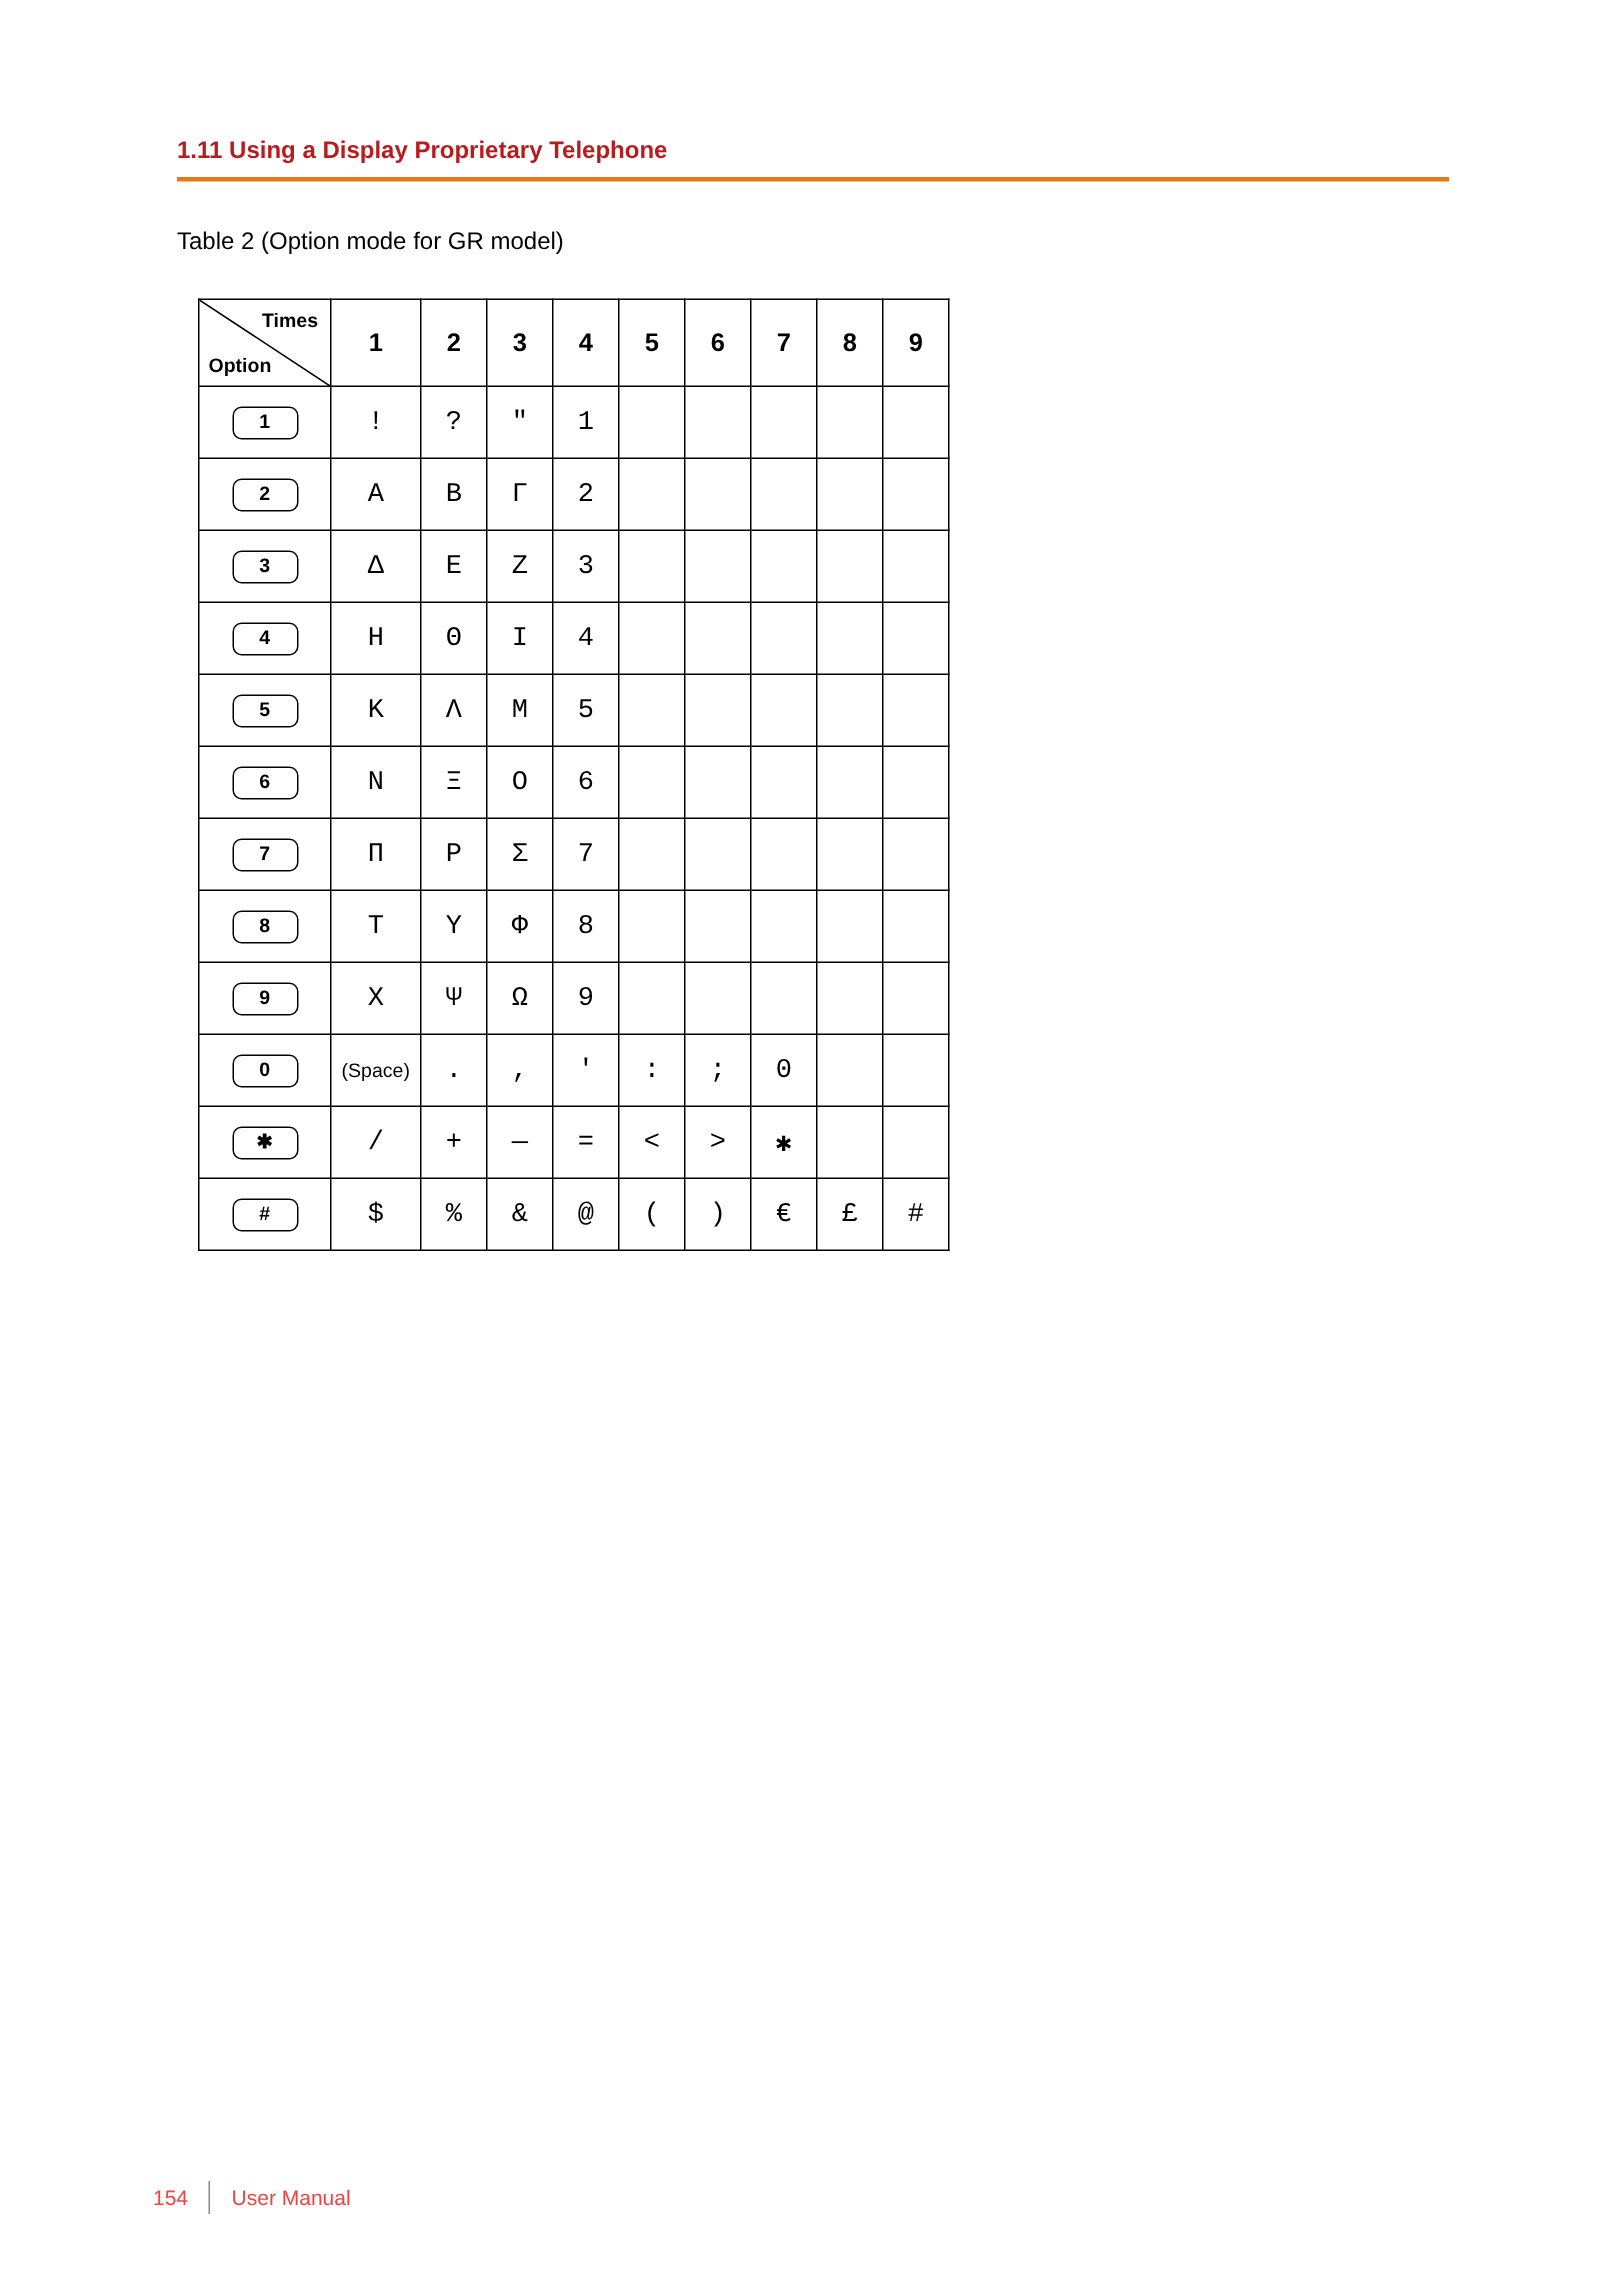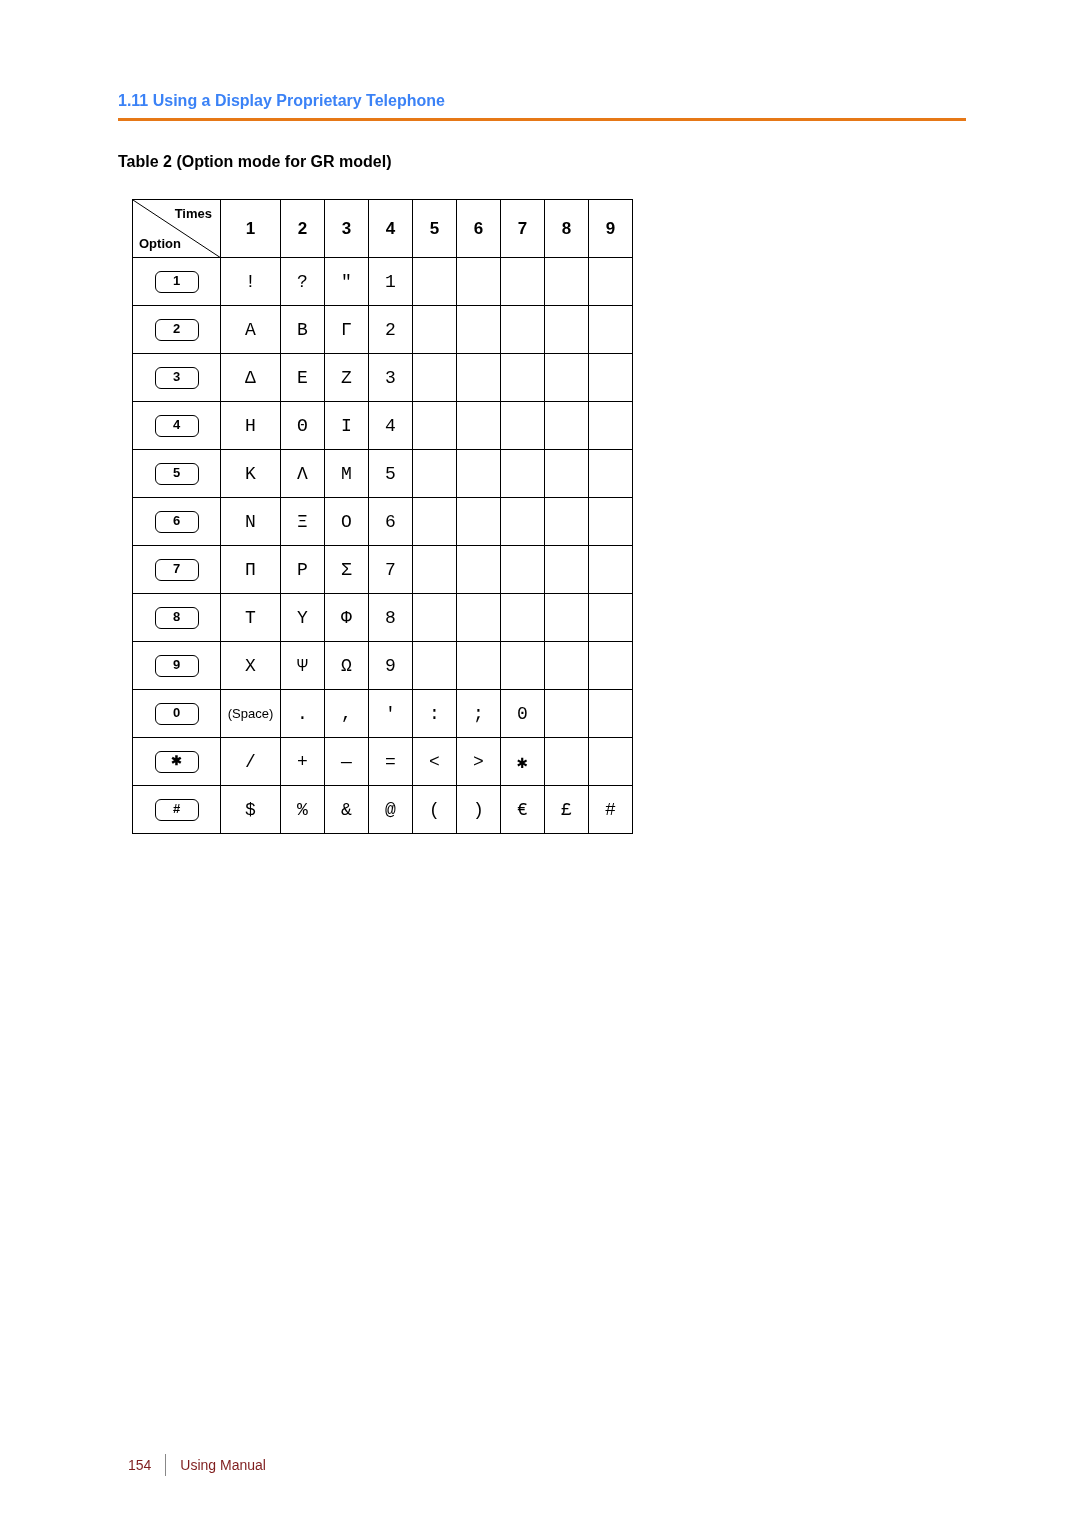--- a/index.html
+++ b/index.html
@@ -9,32 +9,32 @@
     background:#fff;
     color:#000;
     position:relative;
   }
   .page {
     padding: 92px 110px 0 118px;
   }
   .section-header {
     font-size:16px;
     font-weight:bold;
-    color:#3b82f6;
+    color:#b91c1c;
     margin-bottom:8px;
   }
   .accent-rule {
     height:3px;
     background:#e67817;
     margin-bottom:32px;
     width:848px;
   }
   .table-title {
     font-size:16px;
-    font-weight:bold;
+    font-weight:normal;
     margin-bottom:28px;
   }
   table.char-table {
     border-collapse:collapse;
     margin-left:14px;
     font-family:"Courier New", monospace;
     font-size:18px;
   }
   table.char-table th, table.char-table td {
     border:1px solid #000;
@@ -81,23 +81,23 @@
     font-weight:bold;
     line-height:18px;
     vertical-align:middle;
   }
   td.cell-1 { width:60px; }
   td.cell-n { width:44px; }
   td.data-cell { height:48px; }
   .space-label { font-family: Arial, Helvetica, sans-serif; font-size:13px; }
   .footer {
     position:absolute;
-    bottom:52px; left:128px;
+    bottom:52px; left:102px;
     font-size:14px;
-    color:#7f1d1d;
+    color:#ef4444;
     display:flex;
     align-items:center;
     gap:14px;
   }
   .footer .divider {
     width:1px; height:22px; background:#888;
   }
 </style>
 </head>
 <body>
@@ -274,14 +274,14 @@
           <td class="cell-n data-cell">£</td>
           <td class="cell-n data-cell">#</td>
         </tr>
       </tbody>
   </table>
 </div>
 
 <div class="footer">
   <span>154</span>
   <span class="divider"></span>
-  <span>Using Manual</span>
+  <span>User Manual</span>
 </div>
 
 </body></html>

